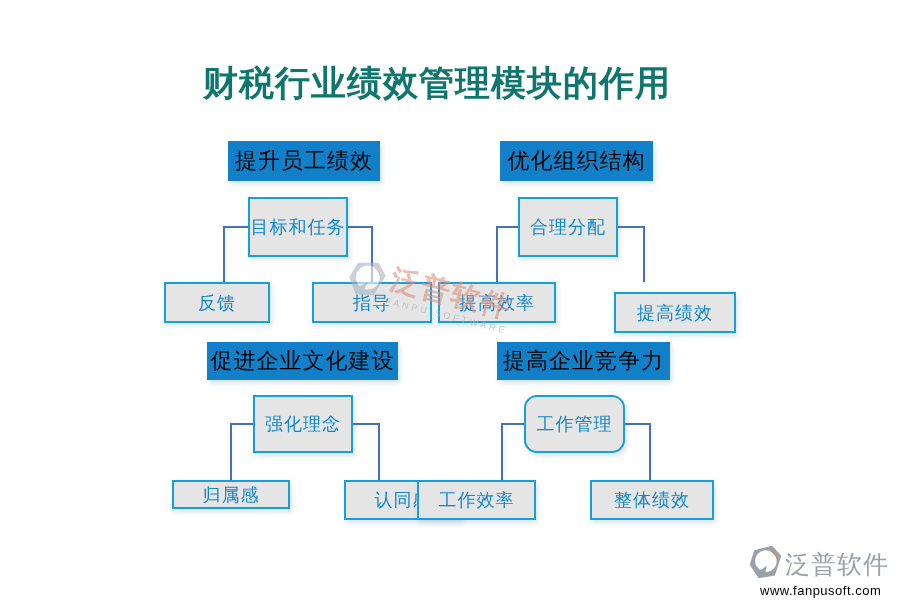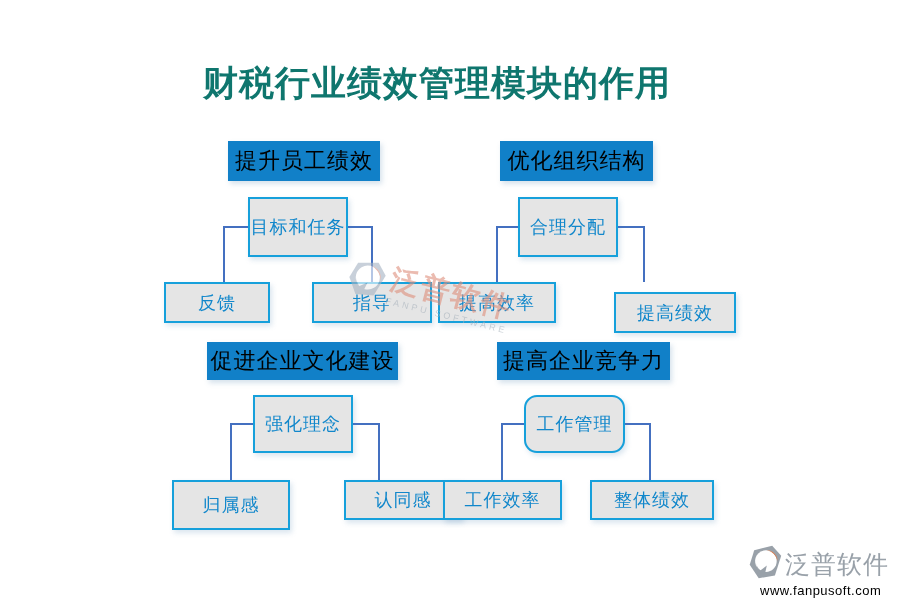--- a/index.html
+++ b/index.html
@@ -43,31 +43,31 @@
   #t2-l1{left:438px;top:282px;width:118px;height:41px;}
   #t2-l2{left:585px;top:292px;width:122px;height:41px;margin-left:29px;}
   #t2-hl{left:496px;top:226px;width:22px;height:2px;}
   #t2-vl{left:496px;top:226px;width:2px;height:56px;}
   #t2-hr{left:618px;top:226px;width:27px;height:2px;}
   #t2-vr{left:643px;top:226px;width:2px;height:56px;}
 
   
   #t3-header{left:207px;top:342px;width:191px;height:38px;}
   #t3-mid{left:253px;top:395px;width:100px;height:58px;}
-  #t3-l1{left:172px;top:480px;width:118px;height:50px;}
+  #t3-l1{left:172px;top:480px;width:118px;height:29px;}
   #t3-l2{left:320px;top:480px;width:118px;height:40px;margin-left:24px;}
   #t3-hl{left:230px;top:423px;width:23px;height:2px;}
   #t3-vl{left:230px;top:423px;width:2px;height:57px;}
   #t3-hr{left:353px;top:423px;width:26px;height:2px;}
   #t3-vr{left:378px;top:423px;width:2px;height:57px;}
 
   
   #t4-header{left:497px;top:342px;width:173px;height:38px;text-align:right;}
   #t4-mid{left:524px;top:395px;width:101px;height:58px;border-radius:13px;}
-  #t4-l1{left:443px;top:480px;width:119px;height:40px;}
+  #t4-l1{left:417px;top:480px;width:119px;height:40px;}
   #t4-l2{left:590px;top:480px;width:124px;height:40px;}
   #t4-hl{left:501px;top:423px;width:23px;height:2px;}
   #t4-vl{left:501px;top:423px;width:2px;height:57px;}
   #t4-hr{left:625px;top:423px;width:26px;height:2px;}
   #t4-vr{left:649px;top:423px;width:2px;height:57px;}
 
   
   .watermark{
     position:absolute;left:352px;top:254px;display:flex;align-items:flex-start;
     transform:rotate(14deg);transform-origin:left top;opacity:0.6;pointer-events:none;

